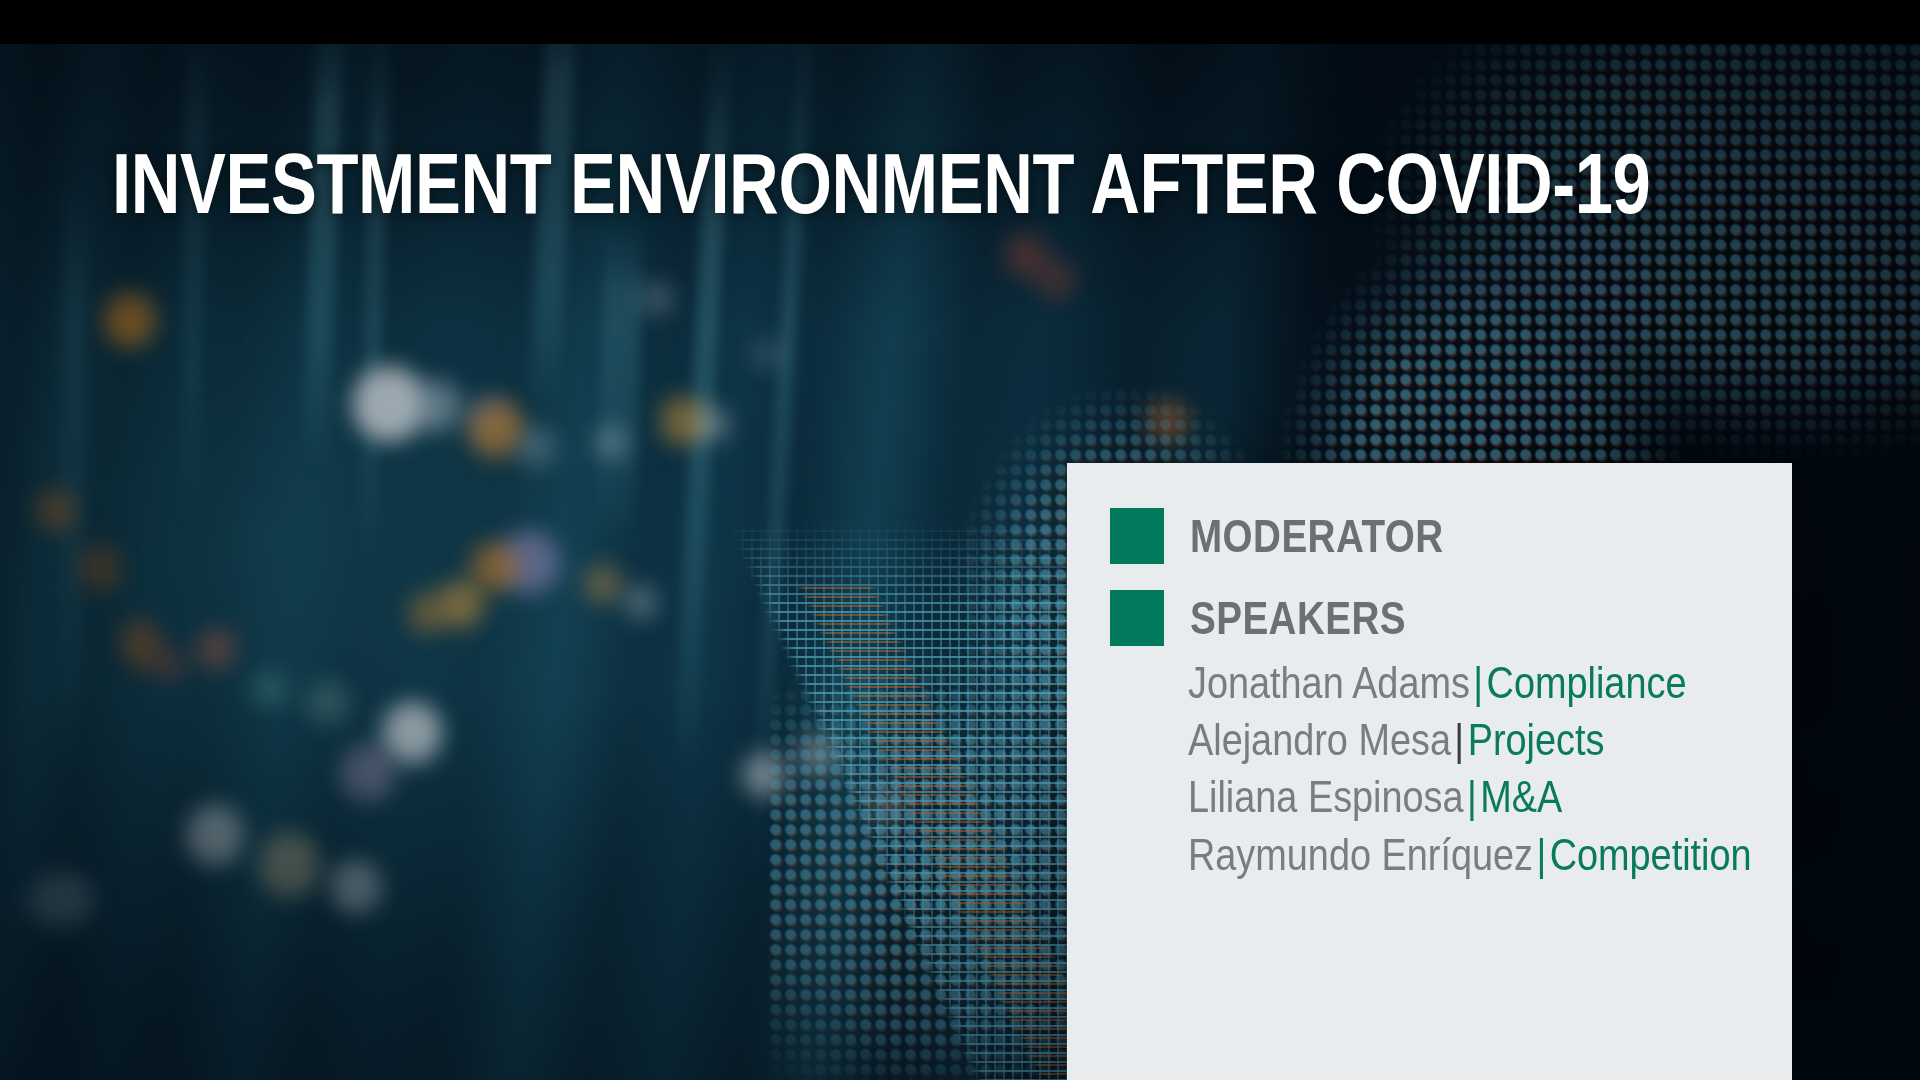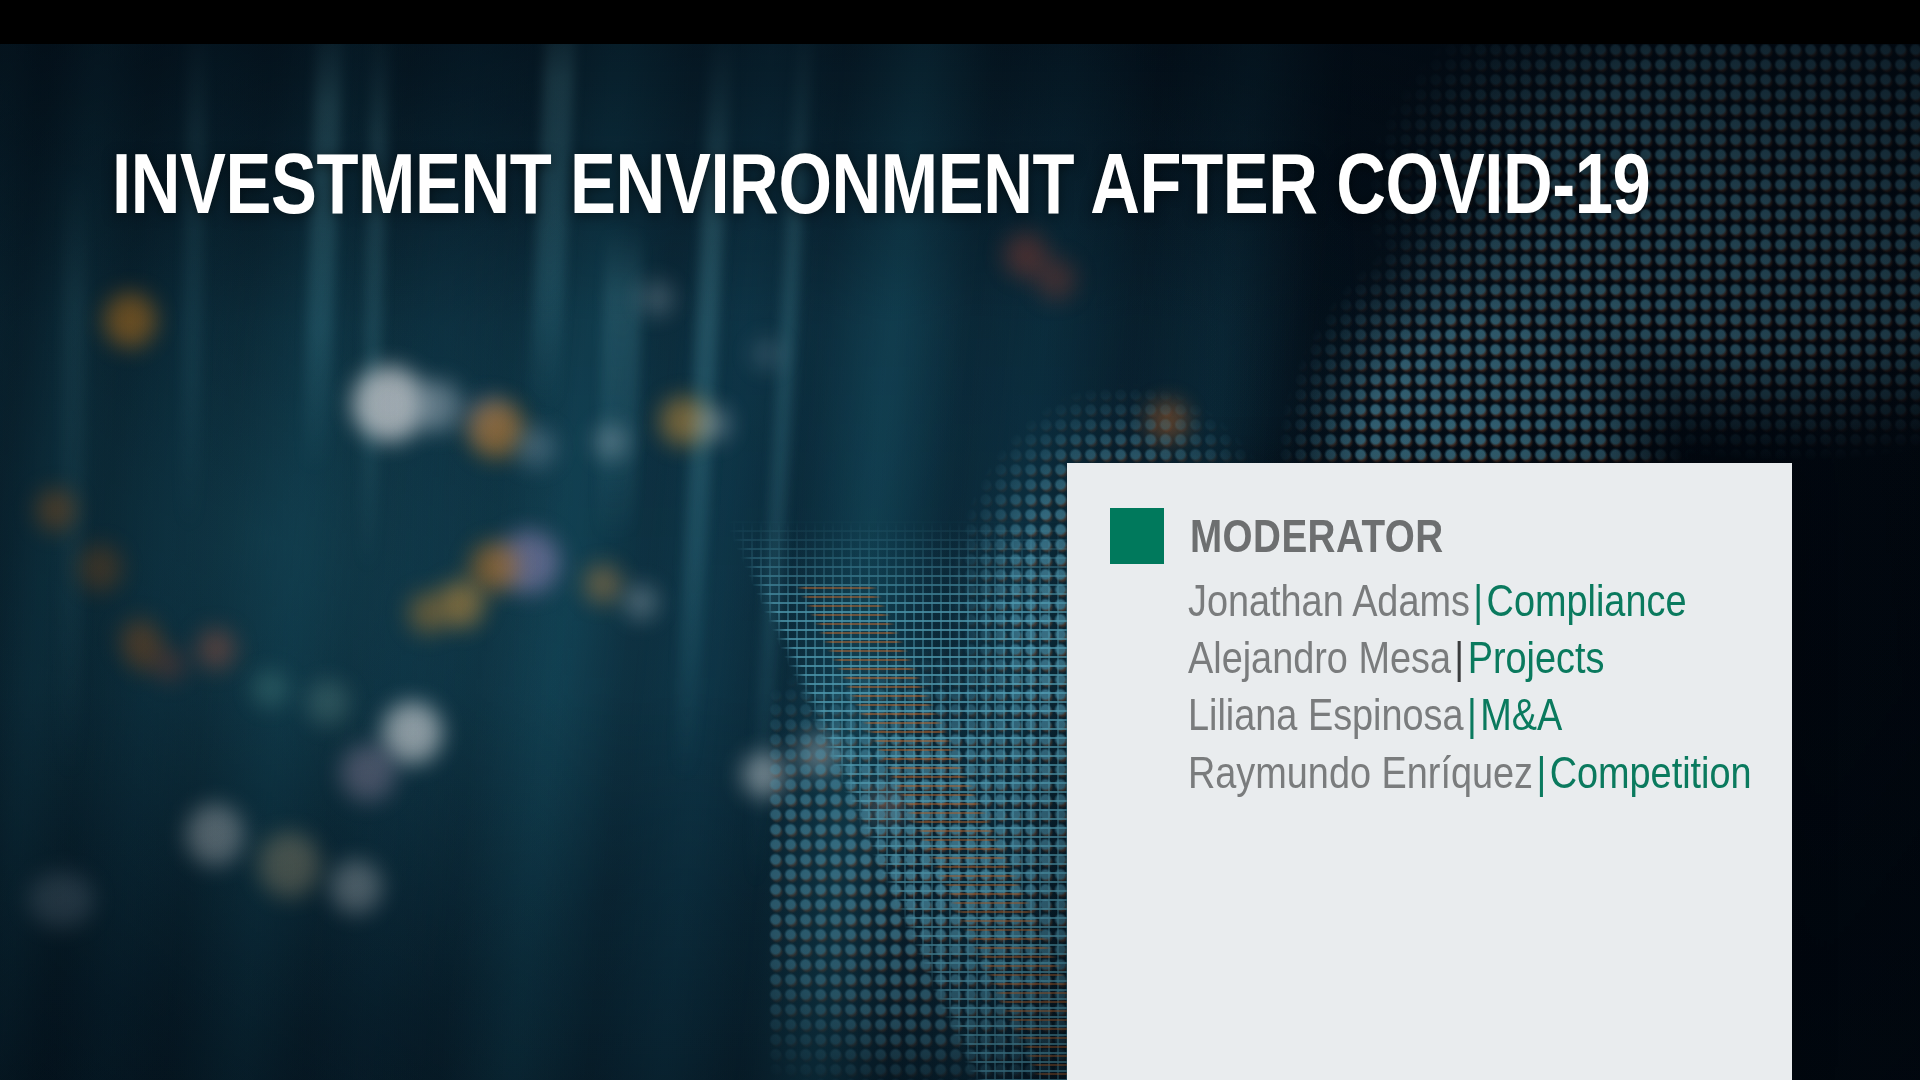--- a/index.html
+++ b/index.html
@@ -307,20 +307,24 @@
   <h1 class="title">INVESTMENT ENVIRONMENT AFTER COVID-19</h1>
 
   <div class="panel">
     <div class="panel-inner">
 
       <div class="section-head">
         <span class="marker"></span>
         <span class="section-title">MODERATOR</span>
       </div>
 
+      <div class="section-head speakers-head">
+        <span class="marker"></span>
+        <span class="section-title">SPEAKERS</span>
+      </div>
       <div class="speakers-list">
 
         <div class="line">
           <span>Jonathan Adams</span><span class="sep">|</span><span class="role">Compliance</span>
         </div>
 
         <div class="line">
           <span>Alejandro Mesa</span><span class="sep dark">|</span><span class="role">Projects</span>
         </div>
 

